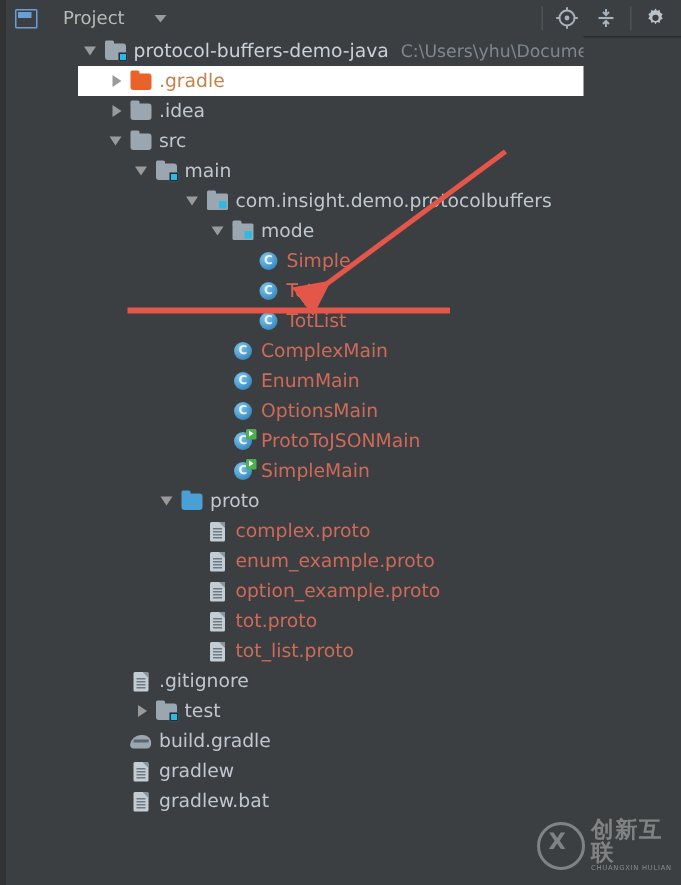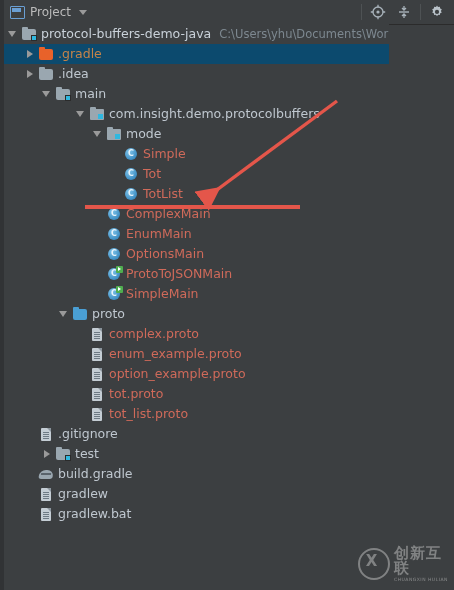--- a/index.html
+++ b/index.html
@@ -14,21 +14,21 @@
   }
   
   #toolbar{
     position:absolute;left:0;top:0;width:454px;height:24px;
     background:#3c3f41;
     border-bottom:1px solid #2b2b2b;
     display:flex;align-items:center;
   }
   #toolbar .lbar{width:4px;height:24px;background:#313335;}
   .tool-title{
-    display:flex;align-items:center;gap:5px;padding-left:6px;
+    display:flex;align-items:center;gap:17px;padding-left:6px;
     color:#bbbbbb;font-size:12px;
   }
   .proj-icon{
     width:13px;height:11px;border:1.5px solid #6a9fd4;border-radius:1px;
     background:#3c3f41;position:relative;display:inline-block;
   }
   .proj-icon:after{
     content:"";position:absolute;left:1px;top:1px;width:9px;height:4px;
     background:#6a9fd4;
   }
@@ -39,27 +39,28 @@
   .tool-spacer{flex:1;}
   .tool-btns{display:flex;align-items:center;gap:0px;padding-right:4px;}
   .tbtn{width:26px;height:24px;display:flex;align-items:center;justify-content:center;}
   .tdiv{width:1px;height:16px;background:#4e5254;margin:0 3px;}
   
   #tree{
     position:absolute;left:0;top:24px;width:389px;height:566px;
     background:#3c3f41;
     border-left:4px solid #313335;
     box-sizing:border-box;
+    padding-left:48px;
   }
   .row{
     height:20px;display:flex;align-items:center;
     white-space:nowrap;position:relative;
     box-sizing:border-box;
   }
-  .row.sel{background:#0c4a6e;}
+  .row.sel{background:#ffffff;}
   .row .twist{width:11px;height:11px;flex:0 0 11px;margin-right:2px;position:relative;}
   .tw-r:after{
     content:"";position:absolute;left:2px;top:1px;
     width:0;height:0;border-top:4.5px solid transparent;border-bottom:4.5px solid transparent;
     border-left:6px solid #9a9a9a;
   }
   .tw-d:after{
     content:"";position:absolute;left:0px;top:2px;
     width:0;height:0;border-left:4.5px solid transparent;border-right:4.5px solid transparent;
     border-top:6px solid #9a9a9a;
@@ -172,20 +173,27 @@
         </span>
         <span class="lbl c-orange">.gradle</span>
       </div>
       <div class="row" style="padding-left: 21px;">
         <span class="twist tw-r"></span>
         <span class="ico f-grey">
           <span class="fold"></span>
         </span>
         <span class="lbl c-white">.idea</span>
       </div>
+      <div class="row" style="padding-left: 21px;">
+        <span class="twist tw-d"></span>
+        <span class="ico f-grey">
+          <span class="fold"></span>
+        </span>
+        <span class="lbl c-white">src</span>
+      </div>
       <div class="row" style="padding-left: 38px;">
         <span class="twist tw-d"></span>
         <span class="ico f-grey">
           <span class="fold"></span>
           <span class="badge"></span>
         </span>
         <span class="lbl c-white">main</span>
       </div>
       <div class="row" style="padding-left: 72px;">
         <span class="twist tw-d"></span>

